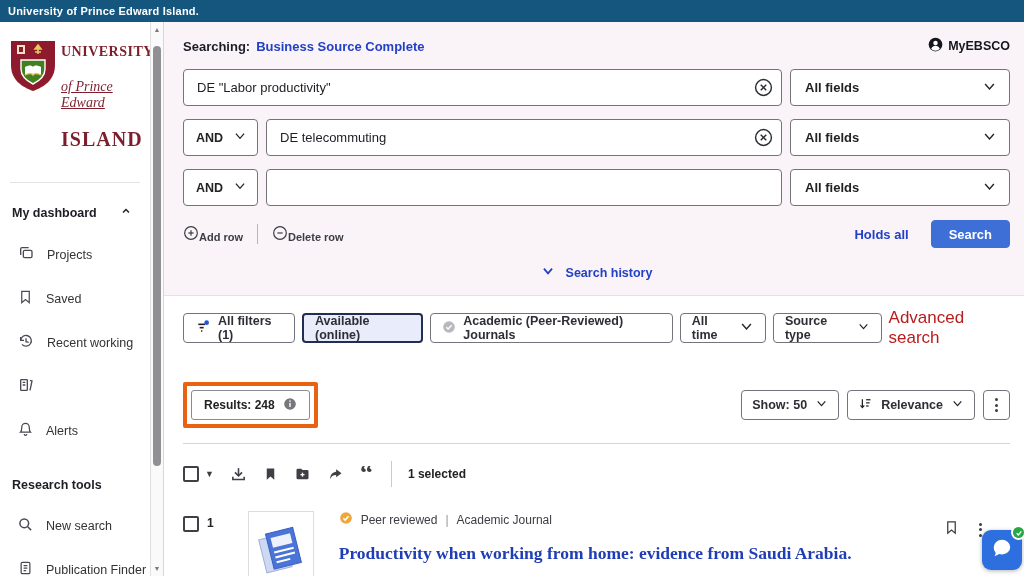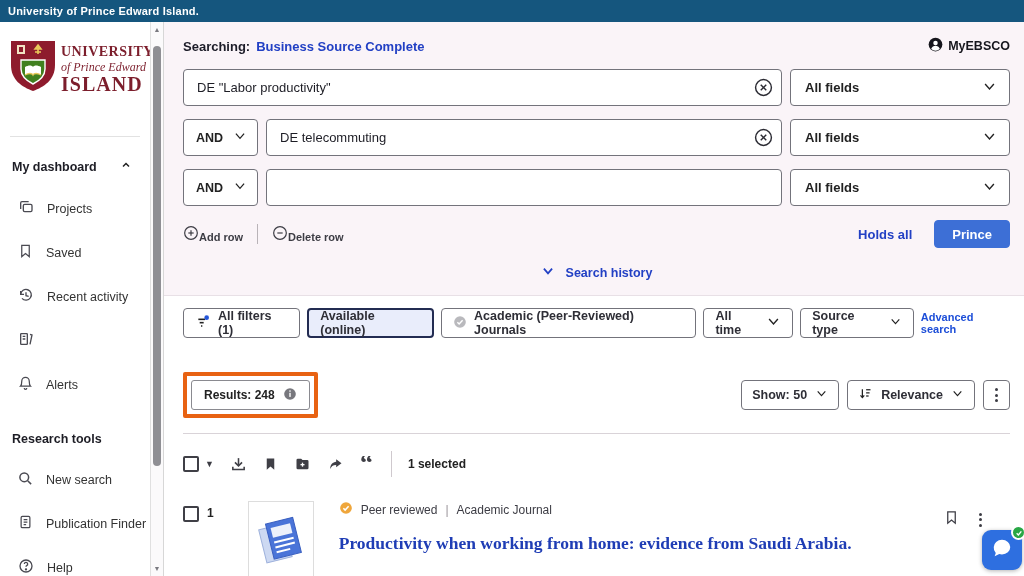--- a/index.html
+++ b/index.html
@@ -11,21 +11,21 @@
   .topbar { height:22px; background:#15567E; color:#fff; font-size:11px; font-weight:bold;
             line-height:22px; padding-left:8px; letter-spacing:.2px; }
 
   .body { display:flex; height:554px; }
 
   
   .sidebar { width:150px; background:#fff; padding:10px 0 0 10px; flex:none; }
   .logo { display:flex; align-items:flex-start; gap:5px; margin:8px 0 0 0; }
   .logo-text { display:flex; flex-direction:column; color:#7C1E2C; font-family:"Liberation Serif",serif; margin-top:4px; }
   .logo-line1 { font-size:14px; font-weight:bold; letter-spacing:.5px; }
-  .logo-line2 { font-size:12px; font-style:italic; margin:0 0; }
+  .logo-line2 { font-size:14px; font-style:italic; margin:19px 0;text-decoration:underline; }
   .logo-line3 { font-size:20px; font-weight:bold; letter-spacing:1px; line-height:18px; }
   .side-divider { border-top:1px solid #e2e2e2; margin:34px 10px 0 0; }
   .dash-header { display:flex; align-items:center; justify-content:space-between; padding:22px 18px 0 2px;
                  font-size:12.5px; font-weight:bold; color:#1d1d25; }
   .side-item { display:flex; align-items:center; gap:13px; padding:0 0 0 8px; margin-top:25px;
                font-size:12.5px; color:#333; cursor:pointer; }
   .side-item svg { flex:none; color:#4a4a52; }
   .side-section { font-size:12.5px; font-weight:bold; color:#1d1d25; padding-left:2px; margin-top:38px; }
 
   
@@ -66,21 +66,21 @@
 
   .history-row { display:flex; justify-content:center; align-items:center; gap:11px; margin-top:16px;
                  color:#2240C4; font-size:12.5px; font-weight:bold; cursor:pointer; }
 
   
   .results-area { padding:12px 14px 0 19px; background:#fff; }
   .filter-row { display:flex; align-items:center; gap:7px; }
   .pill { height:30px; background:#fff; border:1px solid #73737B; border-radius:4px; display:flex;
           align-items:center; gap:7px; padding:0 11px; font-size:12.5px; font-weight:bold; color:#2e2e36; cursor:pointer; }
   .pill-active { background:#E9EDFB; border:2px solid #232C52; }
-  .adv-search { margin-left:auto; font-size:11px; font-weight:bold; color:#1d4ed8; cursor:pointer; }
+  .adv-search { margin-left:auto; font-size:17px; font-weight:normal; color:#b91c1c; cursor:pointer; }
 
   .results-row { display:flex; align-items:center; margin-top:34px; }
   .orange-box { border:4px solid #E86212; padding:4px; border-radius:2px; }
   .results-pill { background:#fff; border:1px solid #8a8a90; border-radius:3px; height:30px; display:flex;
                   align-items:center; gap:8px; padding:0 12px; font-size:12px; font-weight:bold; color:#222; }
   .ctrl { height:30px; background:#fff; border:1px solid #73737B; border-radius:4px; display:flex;
           align-items:center; gap:8px; padding:0 10px; font-size:12.5px; font-weight:bold; color:#2e2e36; cursor:pointer; }
   .kebab-btn { width:27px; justify-content:center; padding:0; }
   .dots { display:flex; flex-direction:column; gap:2.5px; }
   .dots i { width:3px; height:3px; border-radius:50%; background:#3c3c44; }
@@ -173,21 +173,21 @@
         <span>Saved</span>
       </div>
       <div class="side-item">
         <span>
           <svg width="16" height="16" viewBox="0 0 24 24" fill="none" stroke="currentColor" stroke-width="2">
               <path d="M4 11 a8 8 0 1 1 2 6"></path>
               <polyline points="4 6 4 11 9 11"></polyline>
               <polyline points="12 8 12 13 16 14"></polyline>
             </svg>
         </span>
-        <span>Recent activity</span>
+        <span>Recent working</span>
       </div>
       <div class="side-item">
         <span>
           <svg width="16" height="16" viewBox="0 0 24 24" fill="none" stroke="currentColor" stroke-width="2">
               <rect x="4" y="4" width="10" height="16" rx="1"></rect>
               <path d="M18 5 l3 1 -3 14"></path>
               <path d="M7 8 h4 M7 12 h4"></path>
             </svg>
         </span>
       </div>
@@ -351,21 +351,21 @@
             <span>
               <svg width="16" height="16" viewBox="0 0 24 24" fill="none" stroke="#3c3c44" stroke-width="1.8">
                   <circle cx="12" cy="12" r="9.5"></circle>
                   <line x1="8" y1="12" x2="16" y2="12"></line>
                 </svg>
             </span>
             <span>Delete row</span>
           </div>
           <div class="spacer"></div>
           <span class="clear-all">Holds all</span>
-          <button class="search-btn">Prince</button>
+          <button class="search-btn">Search</button>
         </div>
 
         <div class="history-row">
           <span>
             <svg width="14" height="14" viewBox="0 0 24 24" fill="none" stroke="#2240C4" stroke-width="3">
                 <polyline points="5 8 12 16 19 8"></polyline>
               </svg>
           </span>
           <span>Search history</span>
         </div>

